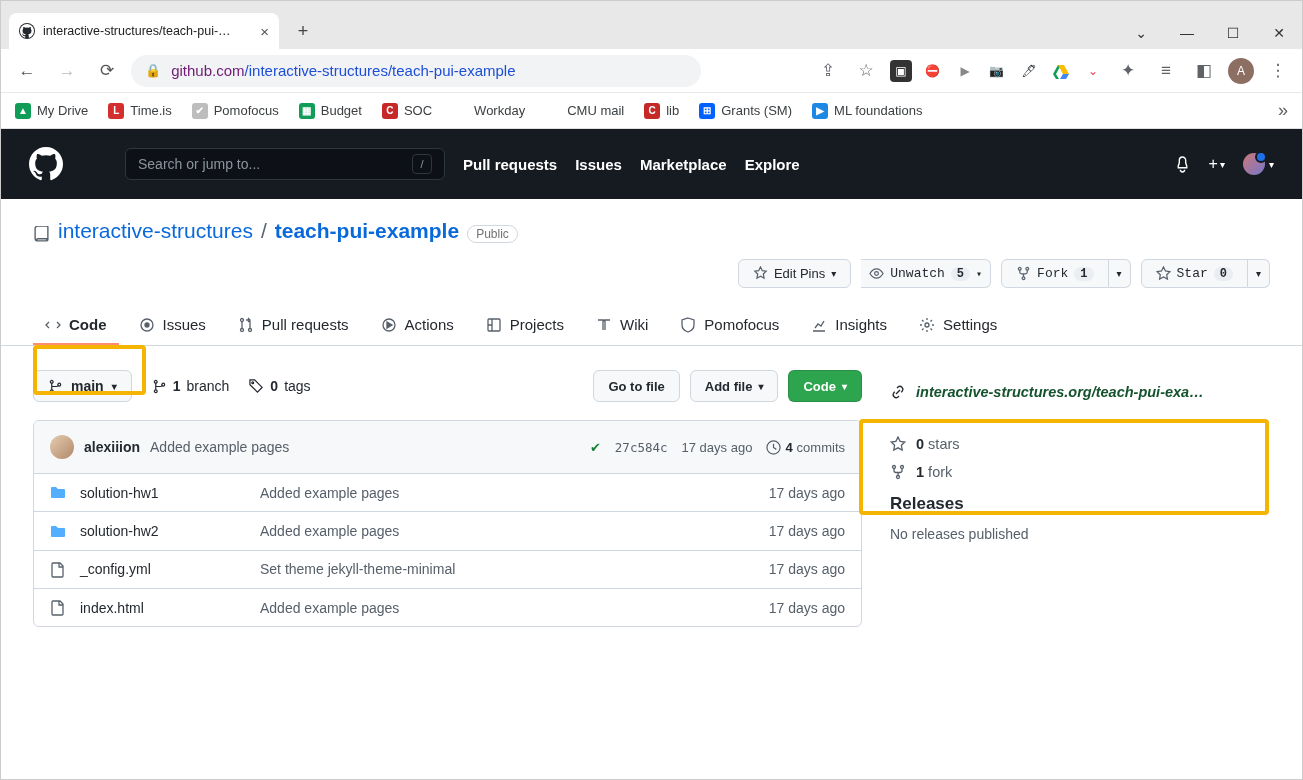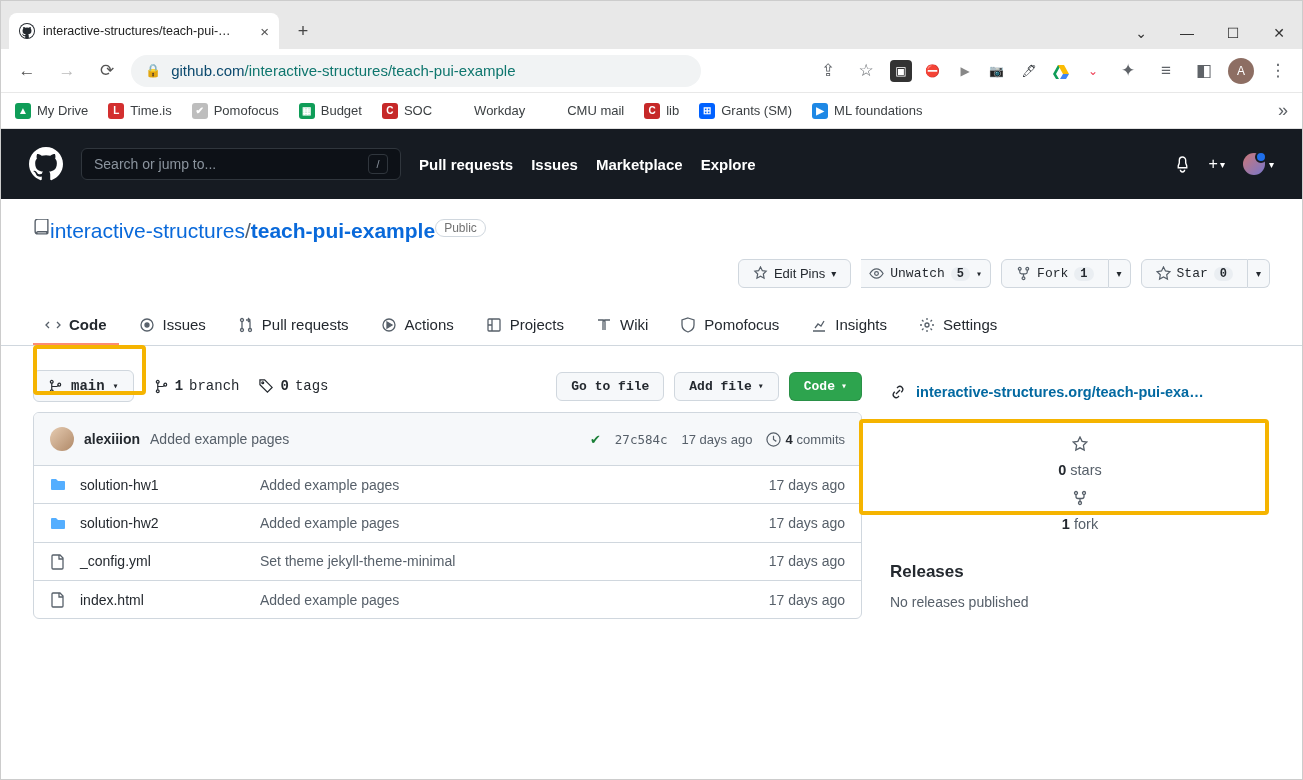--- a/index.html
+++ b/index.html
@@ -13,58 +13,58 @@
 .tab-close { color: #555; font-size: 15px; cursor: pointer; }
 .new-tab { width: 30px; height: 30px; display: flex; align-items: center; justify-content: center; color: #444; font-size: 18px; margin-left: 9px; margin-bottom: 3px; cursor: pointer; }
 .win-controls { margin-left: auto; display: flex; }
 .win-btn { width: 46px; height: 32px; display: flex; align-items: center; justify-content: center; color: #333; font-size: 14px; cursor: pointer; }
 .addr-bar { height: 44px; background: #fff; display: flex; align-items: center; padding: 0 10px; gap: 8px; border-bottom: 1px solid #e8e8e8; }
 .nav-btn { width: 32px; height: 32px; display: flex; align-items: center; justify-content: center; border-radius: 50%; color: #555; cursor: pointer; font-size: 17px; }
 .nav-btn.disabled { color: #bbb; }
 .url-box { flex: 1; height: 32px; background: #f1f3f4; border-radius: 16px; display: flex; align-items: center; padding: 0 14px; gap: 10px; color: #202124; max-width: 570px; }
 .lock { color: #5f6368; font-size: 13px; }
 .url-text { font-size: 15px; color: #202124; white-space: nowrap; }
-.url-text .domain { color: #0c4a6e; }
-.url-text .path { color: #0f766e; }
+.url-text .domain { color: #701a75; }
+.url-text .path { color: #1d4ed8; }
 .addr-icons { display: flex; align-items: center; gap: 10px; margin-left: auto; }
 .addr-icon { width: 28px; height: 28px; display: flex; align-items: center; justify-content: center; border-radius: 4px; color: #5f6368; font-size: 17px; cursor: pointer; }
 .ext-icon { width: 22px; height: 22px; border-radius: 4px; display: flex; align-items: center; justify-content: center; font-size: 12px; }
 .bookmarks-bar { height: 36px; background: #fff; display: flex; align-items: center; padding: 0 14px; gap: 20px; border-bottom: 1px solid #e1e1e1; font-size: 13px; color: #3c4043; }
 .bm { display: flex; align-items: center; gap: 6px; cursor: pointer; white-space: nowrap; }
 .bm-icon { width: 16px; height: 16px; border-radius: 3px; display: flex; align-items: center; justify-content: center; font-size: 10px; color: #fff; font-weight: bold; }
 .gh-content { flex: 1; overflow-y: auto; position: relative; }
 .gh-header { background: #161b22; height: 70px; display: flex; align-items: center; padding: 0 28px; gap: 18px; color: #fff; }
-.gh-search { width: 320px; height: 32px; background: #0d1117; border: 1px solid #30363d; border-radius: 6px; display: flex; align-items: center; padding: 0 12px; color: #8b949e; font-size: 14px; }
+.gh-search { width: 320px; height: 32px; background: #0d1117; border: 1px solid #30363d; border-radius: 6px; display: flex; align-items: center; padding: 0 12px; color: #8b949e; font-size: 14px; margin-left: 44px; }
 .gh-search-slash { border: 1px solid #30363d; border-radius: 4px; width: 20px; height: 20px; display: flex; align-items: center; justify-content: center; font-size: 11px; margin-left: auto; }
 .gh-nav { display: flex; gap: 18px; font-size: 15px; font-weight: 600; }
 .gh-nav a { color: #fff; text-decoration: none; cursor: pointer; }
 .gh-right { margin-left: auto; display: flex; align-items: center; gap: 18px; font-size: 16px; }
 .gh-avatar { width: 22px; height: 22px; border-radius: 50%; background: linear-gradient(135deg,#c77,#77c); position: relative; }
 .gh-avatar::after { content: ''; position: absolute; top: -2px; right: -2px; width: 8px; height: 8px; background: #1f6feb; border-radius: 50%; border: 2px solid #161b22; }
 .repo-head { padding: 20px 32px 0; }
-.repo-title { display: flex; align-items: flex-start; gap: 0; font-size: 21px; }
+.repo-title { display: flex; align-items: flex-end; gap: 8px; font-size: 21px; }
 .repo-title svg { color: #57606a; }
 .repo-title a { color: #0969da; text-decoration: none; }
 .repo-title .sep { color: #57606a; }
 .badge { font-size: 12px; color: #737373; border: 1px solid #d0d7de; border-radius: 2em; padding: 1px 8px; }
 .repo-actions { display: flex; justify-content: flex-end; gap: 10px; margin-top: 16px; }
 .btn { display: inline-flex; align-items: center; gap: 6px; background: #f6f8fa; border: 1px solid #d0d7de; border-radius: 6px; padding: 6px 14px; font-size: 13px; color: #24292f; cursor: pointer; white-space: nowrap; font-weight: 500; }
 .btn svg { color: #57606a; }
 .btn-group { display: flex; }
 .btn-group .btn:first-child { border-radius: 6px 0 0 6px; font-family: Liberation Mono, monospace; }
 .btn-group .btn:last-child { border-radius: 0 6px 6px 0; border-left: 0; padding: 6px 8px; }
 .count { background: #eaeef2; border-radius: 2em; padding: 0 6px; font-size: 12px; font-weight: 600; color: #24292f; }
 .repo-tabs { display: flex; gap: 8px; margin-top: 18px; border-bottom: 1px solid #d0d7de; padding: 0 32px; }
 .repo-tab { display: flex; align-items: center; gap: 8px; padding: 10px 12px; font-size: 15px; color: #24292f; cursor: pointer; border-bottom: 2px solid transparent; }
 .repo-tab svg { color: #57606a; }
 .repo-tab.active { font-weight: 600; border-bottom-color: #fd8c73; }
 .highlight-box { position: absolute; border: 4px solid #f5b400; border-radius: 4px; pointer-events: none; }
 .repo-body { display: flex; padding: 24px 32px; gap: 28px; }
 .main-col { flex: 1; min-width: 0; }
-.file-bar { display: flex; align-items: center; gap: 20px; margin-bottom: 10px; font-family: Liberation Mono, monospace; }
+.file-bar { display: flex; gap: 20px; margin-bottom: 18px; }
 .branch-btn { display: flex; align-items: center; gap: 8px; border: 1px solid #d0d7de; border-radius: 6px; padding: 7px 14px; font-size: 14px; font-weight: 600; cursor: pointer; background: #f6f8fa; }
 .meta-stat { display: flex; align-items: center; gap: 6px; color: #24292f; font-size: 14px; }
 .meta-stat b { font-weight: 600; }
 .file-bar-right { margin-left: auto; display: flex; gap: 10px; }
 .btn-primary { background: #2da44e; color: #fff; border-color: rgba(27,31,36,.15); font-weight: 600; }
 .commit-box { border: 1px solid #d0d7de; border-radius: 6px; overflow: hidden; }
 .commit-header { background: #f6f8fa; padding: 14px 16px; display: flex; align-items: center; gap: 10px; font-size: 14px; border-bottom: 1px solid #d0d7de; }
 .commit-avatar { width: 24px; height: 24px; border-radius: 50%; background: linear-gradient(135deg, #e6ccb2, #b08968); }
 .commit-author { font-weight: 600; }
 .commit-msg { color: #57606a; }
@@ -76,25 +76,25 @@
 .file-row .ficon.dir { color: #54aeff; }
 .file-row .fname { width: 180px; }
 .file-row .fname a { color: #24292f; text-decoration: none; }
 .file-row .fmsg { flex: 1; color: #57606a; }
 .file-row .fdate { color: #57606a; text-align: right; }
 .sidebar { width: 380px; flex-shrink: 0; }
 .about-box { position: relative; padding: 14px 0; }
 .about-head { display: flex; align-items: center; font-size: 17px; font-weight: 600; margin-bottom: 16px; }
 .gear-circle { margin-left: auto; width: 30px; height: 30px; border: 3px solid #f5b400; border-radius: 50%; display: flex; align-items: center; justify-content: center; cursor: pointer; }
 .about-link { display: flex; align-items: center; gap: 10px; color: #0969da; font-size: 14.5px; font-weight: 600; }
-.about-link a { color: #0369a1; text-decoration: none; white-space: nowrap; overflow: hidden; text-overflow: ellipsis; }
+.about-link a { color: #14532d; text-decoration: none; white-space: nowrap; overflow: hidden; text-overflow: ellipsis; font-style: italic; }
 .about-stats { margin-top: 22px; display: flex; flex-direction: column; gap: 12px; font-size: 14.5px; color: #57606a; }
-.about-stat { display: flex; align-items: center; gap: 10px; flex-direction: column; }
+.about-stat { display: flex; align-items: center; gap: 10px; }
 .about-stat b { color: #24292f; font-weight: 600; }
-.releases { margin-top: 30px; }
+.releases { margin-top: 14px; }
 .releases h3 { font-size: 17px; font-weight: 600; margin-bottom: 12px; }
 .releases p { color: #57606a; font-size: 14px; }
 svg { display: inline-block; vertical-align: middle; }
 .chev-overflow { margin-left: auto; color: #5f6368; font-size: 18px; }
 </style>
 </head>
 <body>
 
 <div class="window">
 

